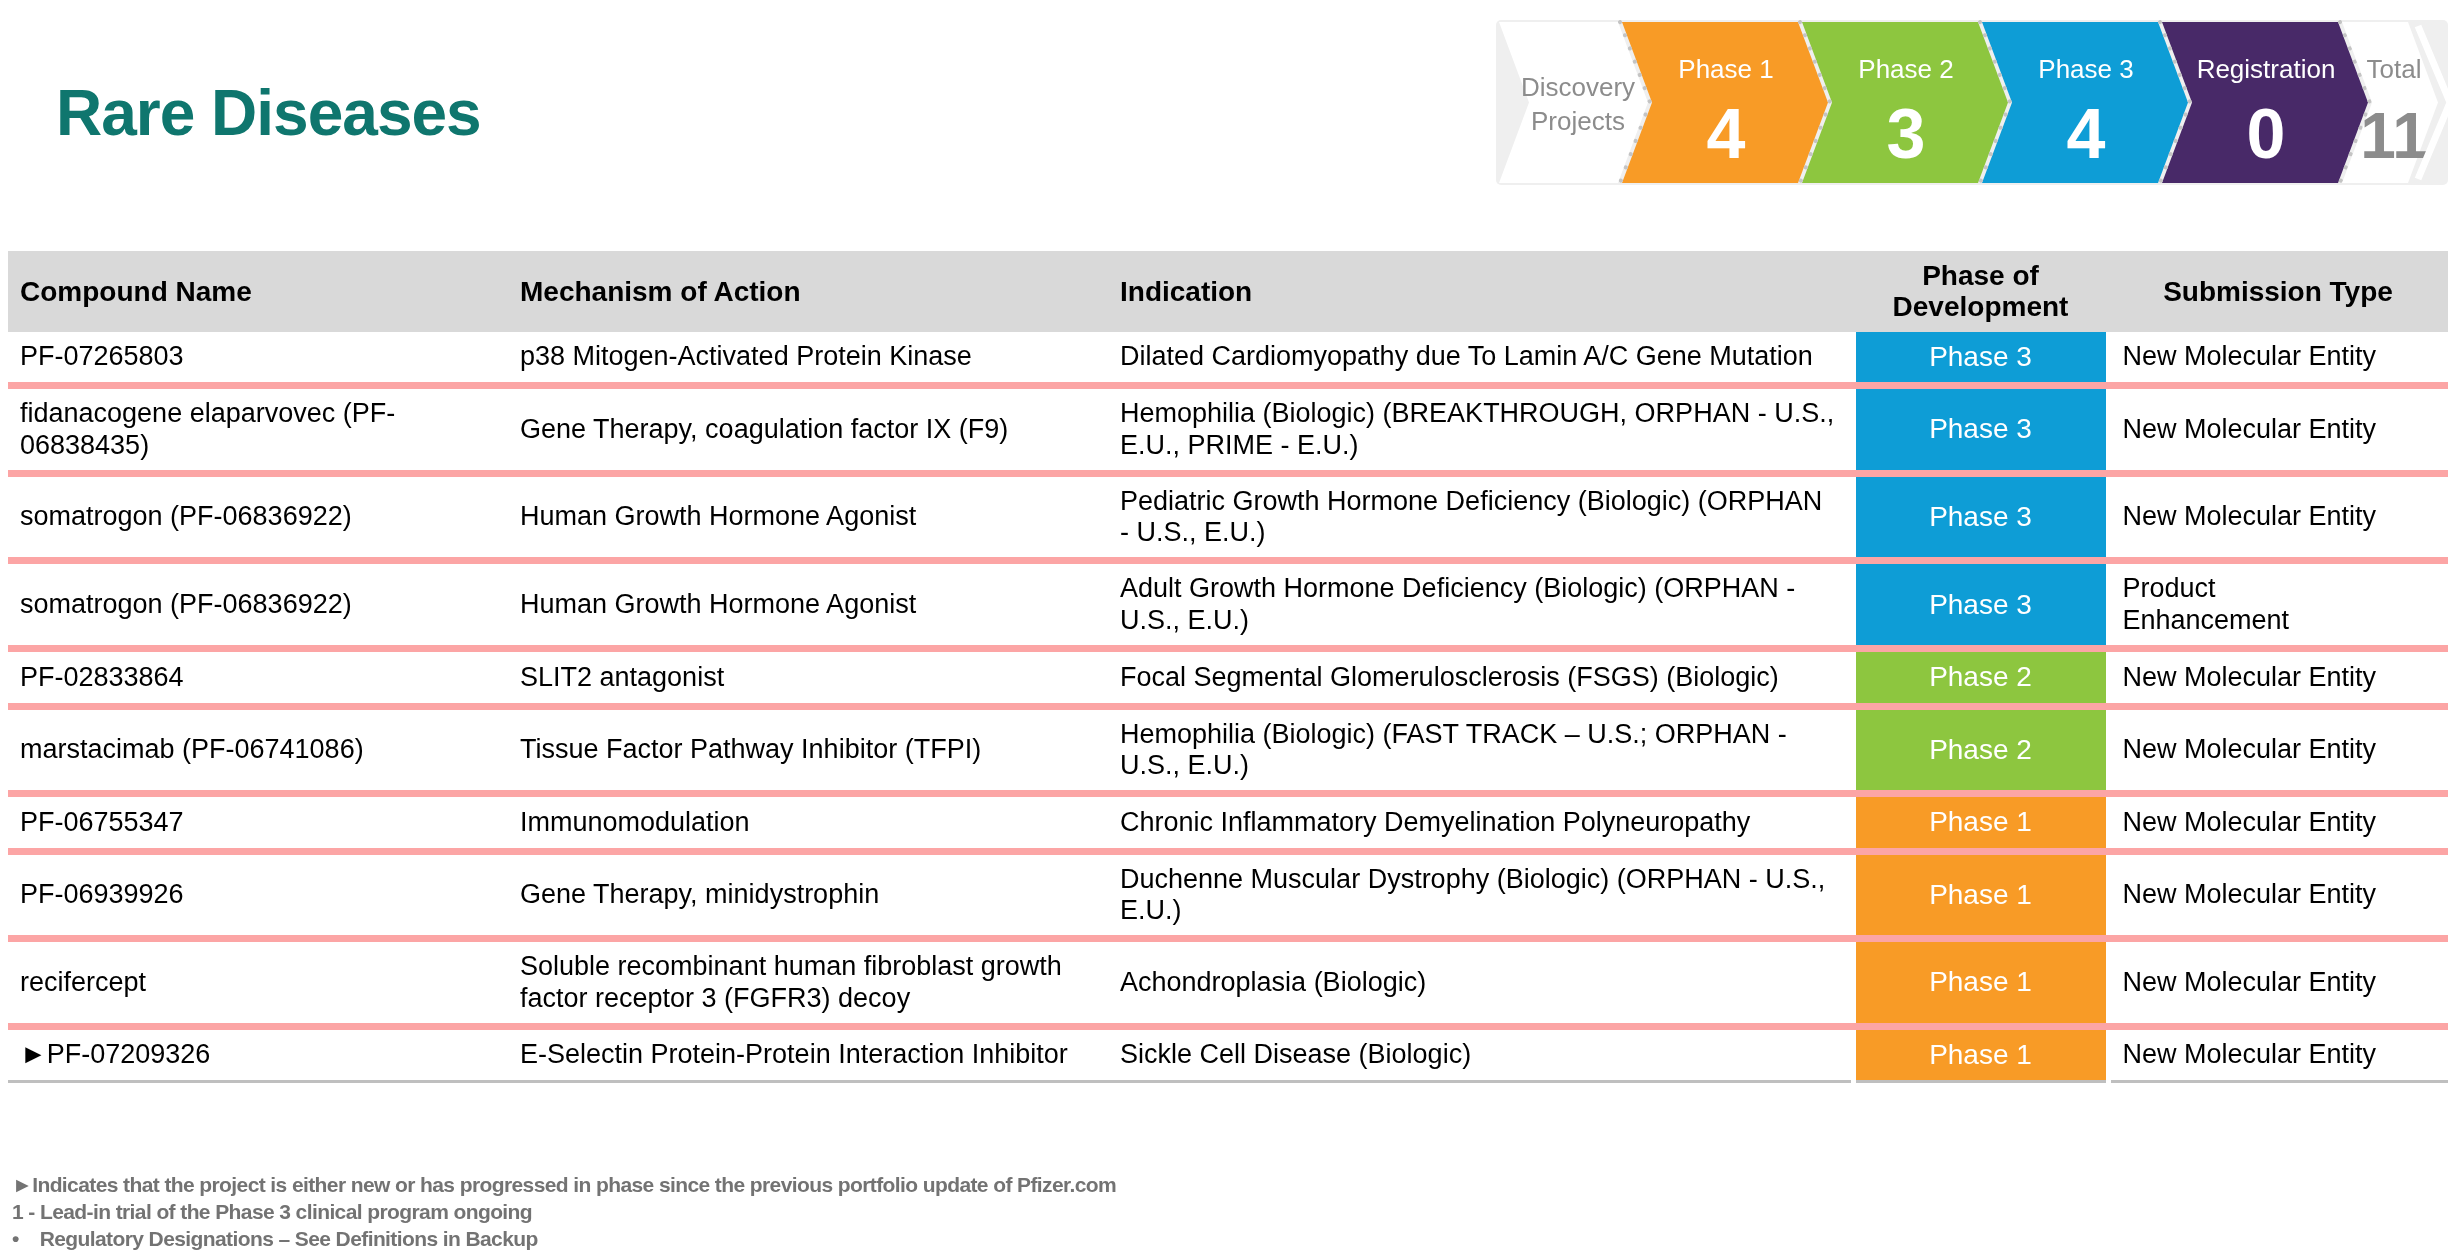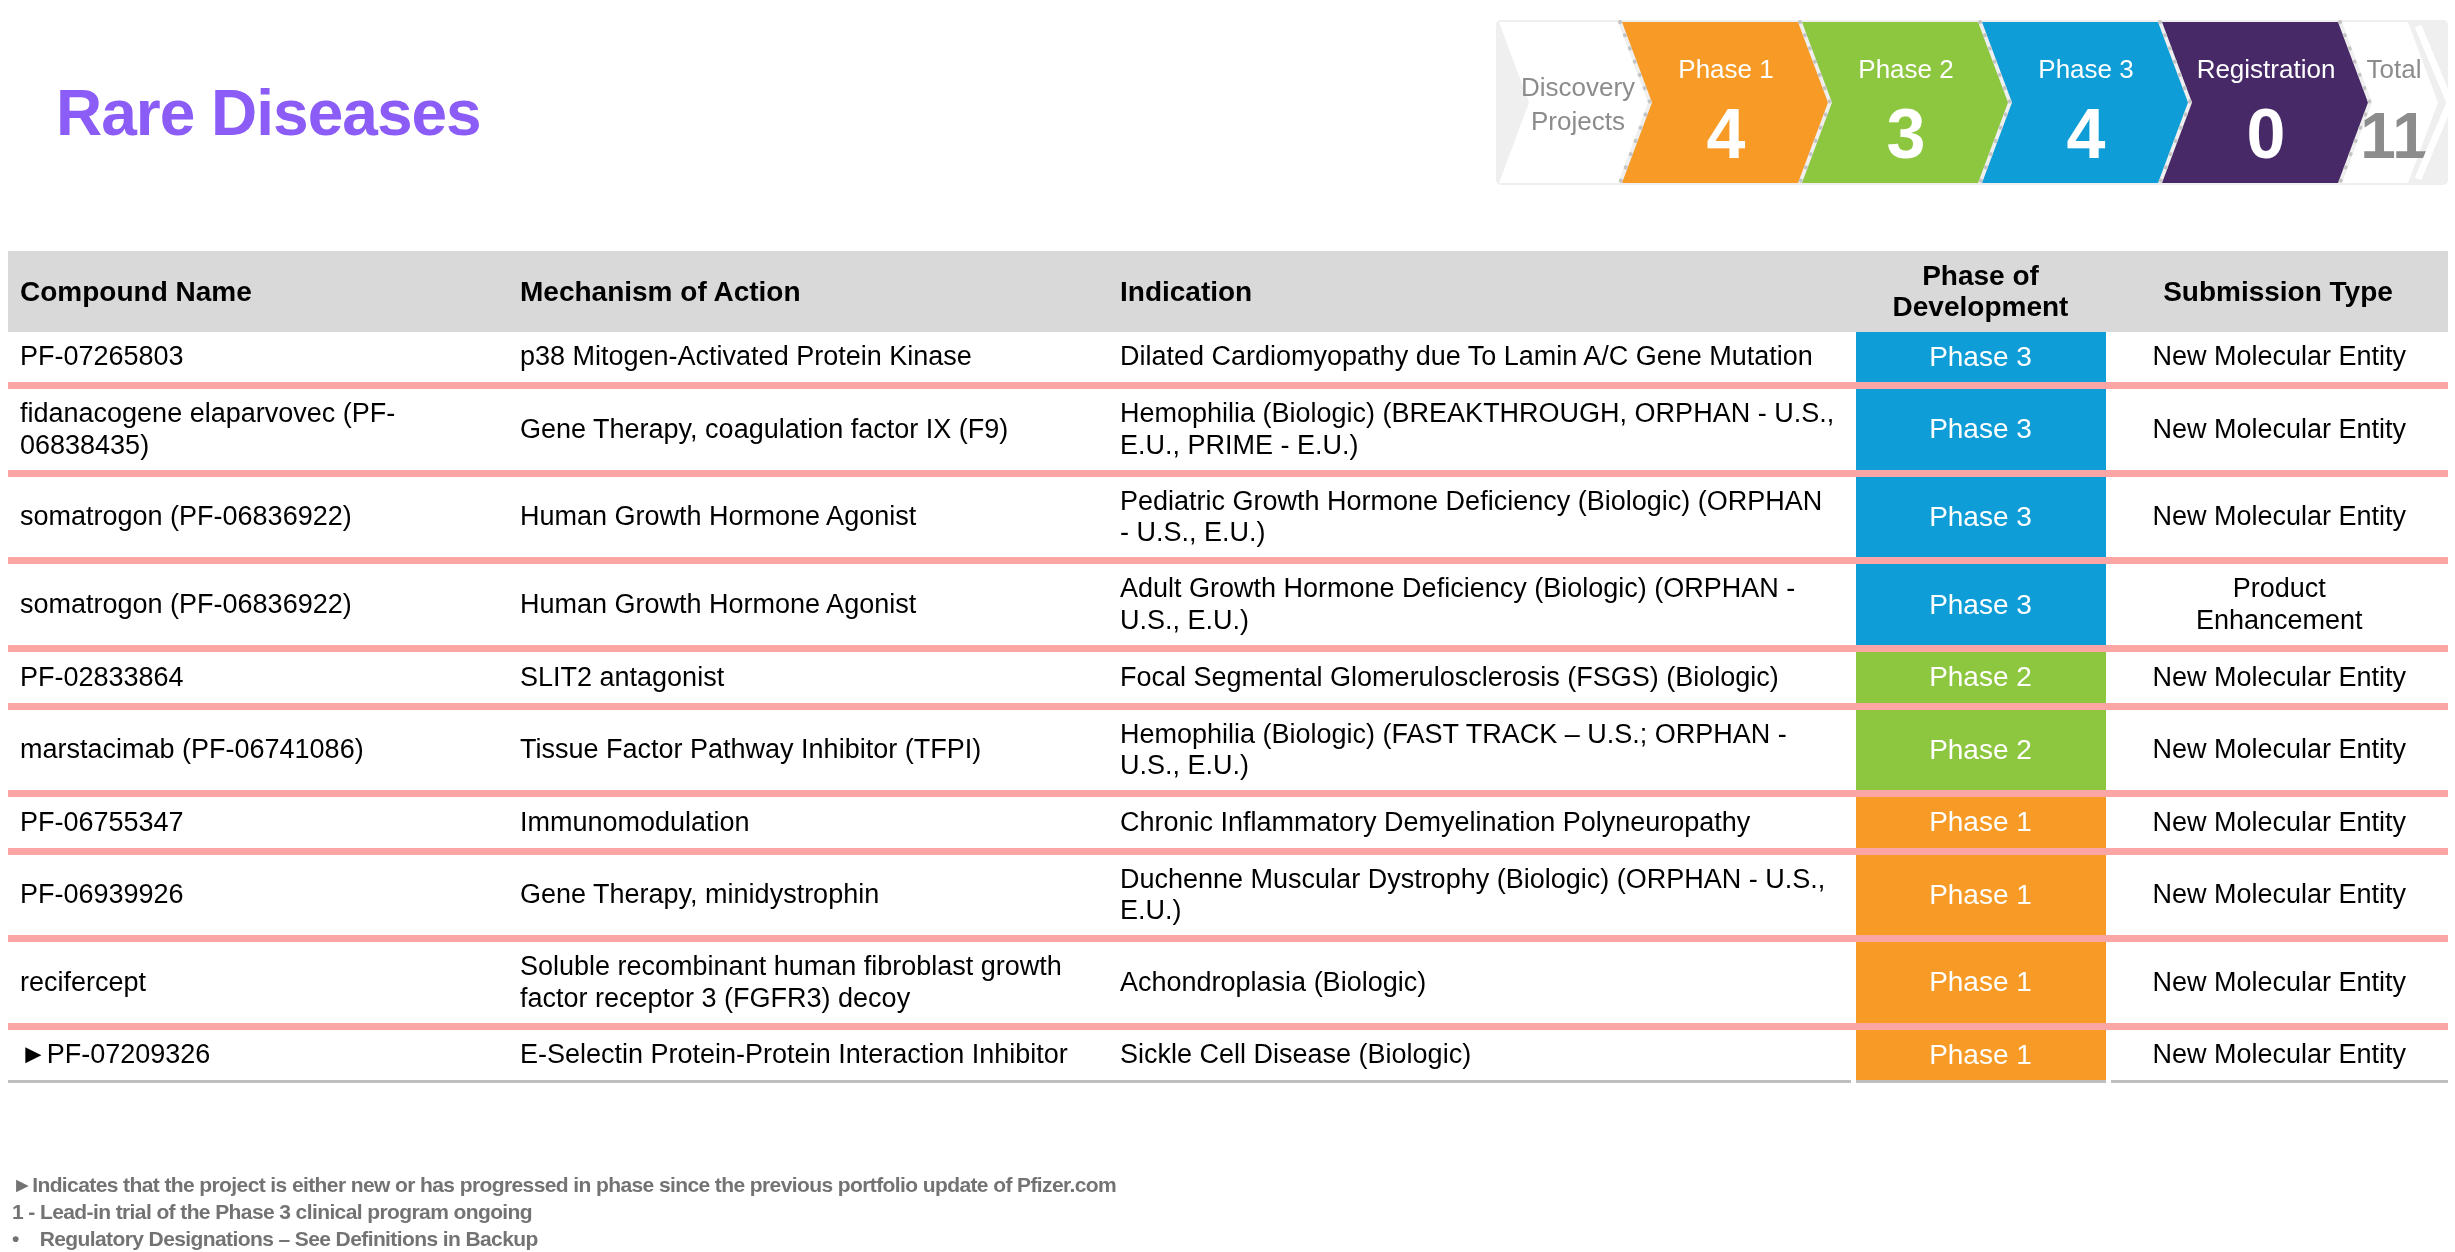--- a/index.html
+++ b/index.html
@@ -1,38 +1,38 @@
 <!DOCTYPE html>
 <html><head>
 <meta charset="utf-8">
 <style>
   html,body{margin:0;padding:0;background:#fff;}
   .slide{position:relative;width:2455px;height:1252px;background:#ffffff;overflow:hidden;
          font-family:"Liberation Sans",sans-serif;color:#000;}
   .title{position:absolute;left:56px;top:28px;font-size:64px;font-weight:bold;
-         color:#8b5cf6;letter-spacing:-1px;margin-top:48px;}
+         color:#0f766e;letter-spacing:-1px;margin-top:48px;}
   
   .funnel{position:absolute;top:20px;left:1496px;width:952px;height:165px;}
   .funnel text{font-family:"Liberation Sans",sans-serif;}
   .stage-label{font-size:26px;fill:#ffffff;text-anchor:middle;}
   .stage-count{font-size:70px;font-weight:bold;fill:#ffffff;text-anchor:middle;}
   .muted-label{font-size:26px;fill:#8C8C8C;text-anchor:middle;}
   .muted-count{font-size:64px;font-weight:bold;fill:#8C8C8C;text-anchor:middle;}
   
   table.pipeline{position:absolute;top:207px;left:8px;width:2440px;border-collapse:collapse;
                  table-layout:fixed;border-bottom:3px solid #bfbfbf;margin-top:44px;}
   th{background:#D9D9D9;font-size:28px;font-weight:bold;padding:9px 12px;text-align:left;
      vertical-align:middle;line-height:1.12;}
   th.center{text-align:center;}
   td{font-size:27px;padding:9px 12px;vertical-align:middle;line-height:1.16;}
   tbody tr{border-top:7px solid #fca5a5;}
   tbody tr:first-child{border-top:none;}
   td.c-phase{color:#fff;text-align:center;font-size:28px;padding:9px 0;
              border-left:5px solid #fff;border-right:5px solid #fff;}
-  td.c-sub{text-align:center;white-space:pre-line;}
+  td.c-sub{text-align:left;white-space:pre-line;}
   sup{font-size:60%;vertical-align:super;line-height:0;}
   
   .footnotes{position:absolute;left:12px;top:1172px;font-size:21px;font-weight:bold;
              color:#737373;letter-spacing:-0.6px;line-height:1.28;}
   .fn{white-space:pre-wrap;}
 </style>
 </head>
 <body>
 
 <div class="slide">

